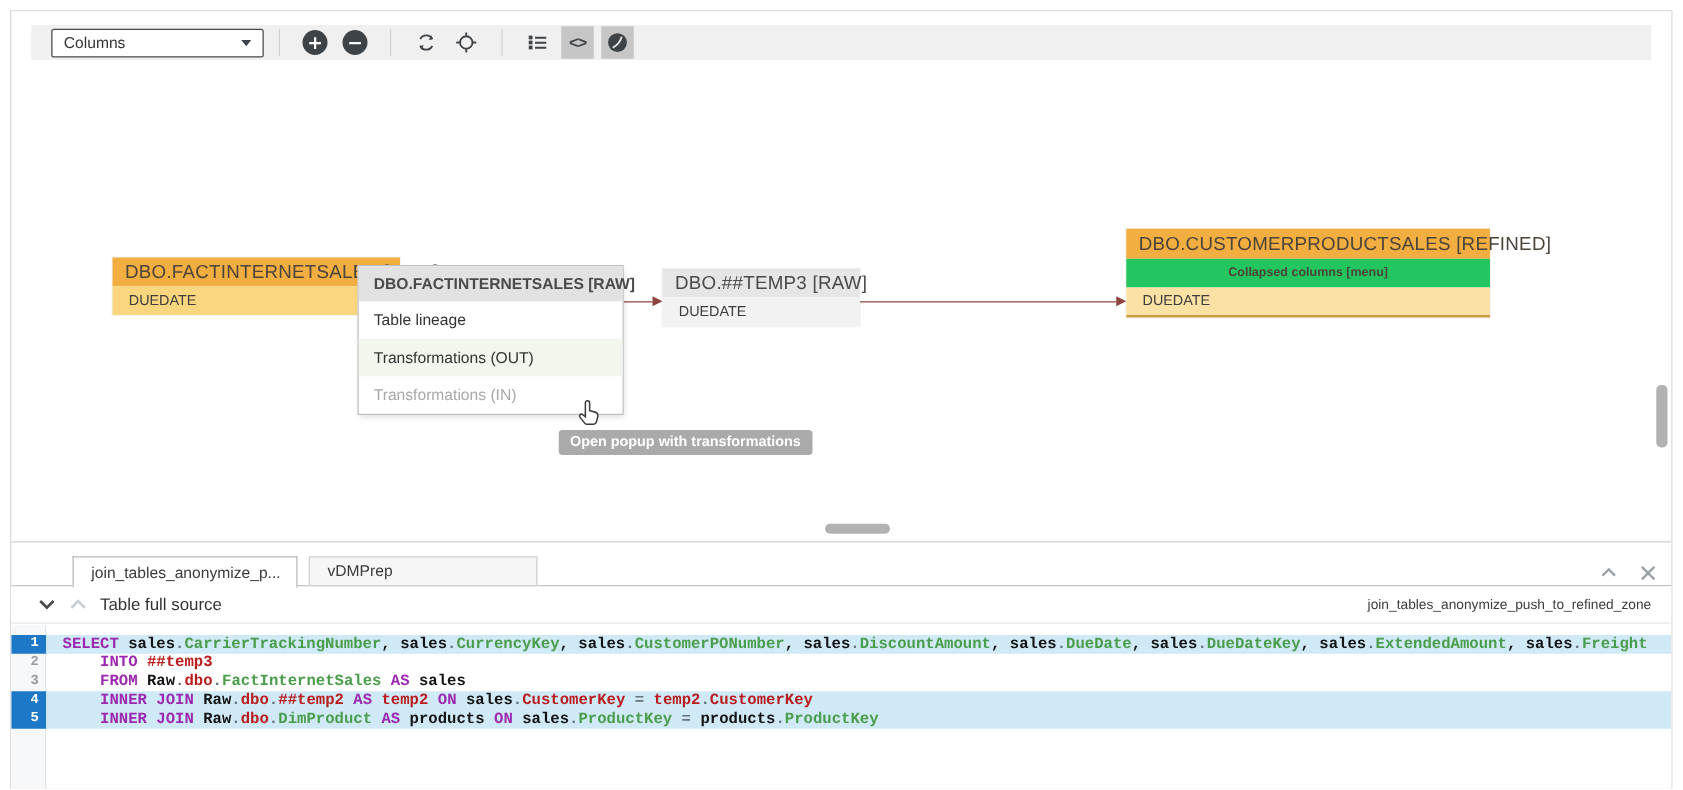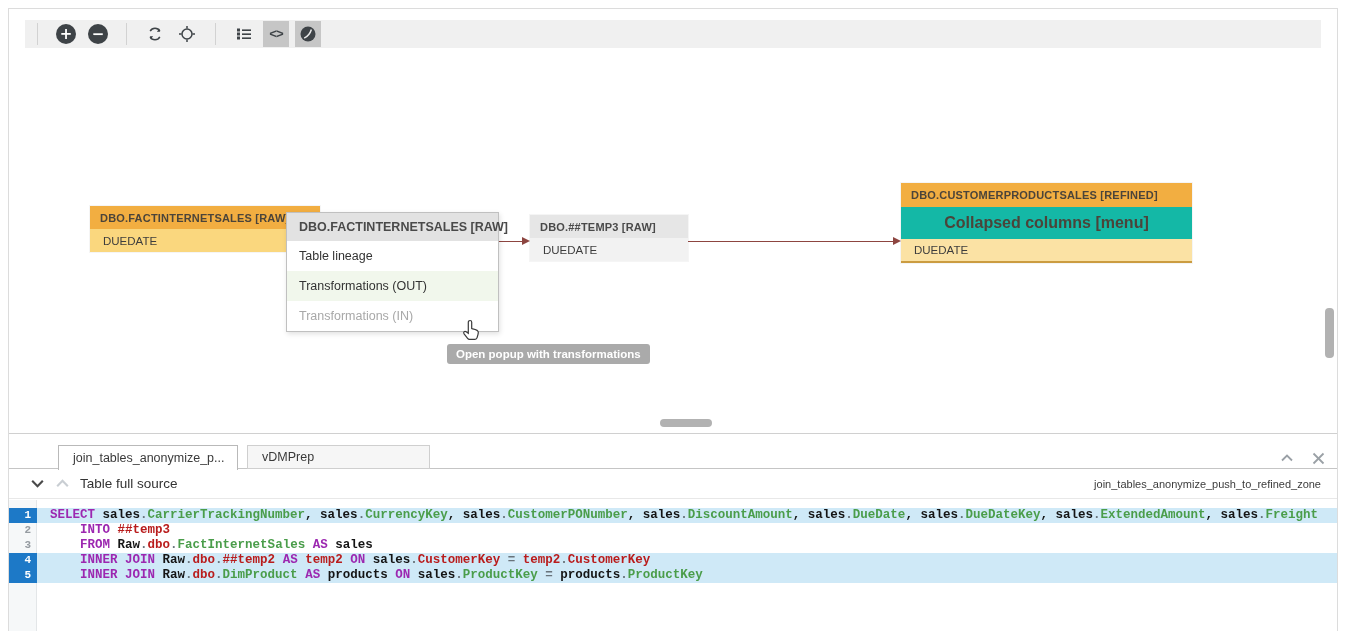--- a/index.html
+++ b/index.html
@@ -15,34 +15,34 @@
   .dd{margin-left:16px;width:170px;height:23px;background:#fff;border:1px solid #4a4a4a;border-radius:2px;display:flex;align-items:center;justify-content:space-between;padding:0 9px;font-size:12.5px;color:#333;cursor:default}
   .dd .caret{width:0;height:0;border-left:4.5px solid transparent;border-right:4.5px solid transparent;border-top:5px solid #3e4347}
   .tsep{width:1px;height:22px;background:#d2d2d2;margin:0 12px}
   .tbtn{width:26px;height:26px;display:flex;align-items:center;justify-content:center;margin:0 3px}
   .tbtn.active{background:#c6c6c6}
   .circ-btn{width:20px;height:20px;border-radius:50%;background:#3e4347;color:#fff;display:flex;align-items:center;justify-content:center;font:700 15px/18px "DejaVu Sans",sans-serif}
   .code-glyph{font:700 13px "Liberation Mono",monospace;color:#3e4347;letter-spacing:-1px}
 
   
   .node{box-shadow:0 0 0 1px rgba(0,0,0,0.04)}
-  .n-head{font-weight:700;font-size:11px;letter-spacing:.2px;color:#4b443a;display:flex;align-items:center;padding:4px 10px;white-space:nowrap}
+  .n-head{font-weight:400;font-size:15px;letter-spacing:.2px;color:#4b443a;display:flex;align-items:center;padding:4px 10px;white-space:nowrap}
   .n-row{font-size:11.5px;color:#3d3d3d;display:flex;align-items:center;padding:0 13px;white-space:nowrap}
 
   .node-fact{left:90px;top:206px;width:230px}
   .node-fact .n-head{height:23px;background:#f2ae41}
   .node-fact .n-row{height:23px;background:#fad77e}
 
   .node-temp3{left:530px;top:215px;width:158px}
   .node-temp3 .n-head{height:23px;background:#e6e6e6;color:#4a4a4a}
   .node-temp3 .n-row{height:23px;background:#f2f2f2}
 
   .node-customer{left:901px;top:183px;width:291px;border-bottom:2px solid #cb9c41}
   .node-customer .n-head{height:24px;background:#f2ae41}
-  .node-customer .n-mid{height:32px;background:#14b8a6;font-weight:700;font-size:16px;color:#4b443a;display:flex;align-items:center;justify-content:center}
+  .node-customer .n-mid{height:23px;background:#22c55e;font-weight:700;font-size:10px;color:#4b443a;display:flex;align-items:center;justify-content:center}
   .node-customer .n-row{height:22px;background:#fbe2a4}
 
   
   .edge{height:1px;background:#8d4540}
   .edge-head{width:0;height:0;border-top:4px solid transparent;border-bottom:4px solid transparent;border-left:8px solid #8d4540}
 
   
   .menu{left:286px;top:212px;width:213px;background:#fff;border:1px solid #c0c0c0;box-shadow:1px 2px 5px rgba(0,0,0,.12)}
   .menu-title{height:28px;background:#e2e2e2;font-weight:700;font-size:12.5px;color:#4a4a4a;display:flex;align-items:center;padding:0 12px;white-space:nowrap}
   .menu-item{height:30px;font-size:12.5px;color:#333;display:flex;align-items:center;padding:0 12px;cursor:default}
@@ -85,20 +85,24 @@
   .c-tmp{color:#b91c1c}
   .c-pt{color:#68737b}
   .c-pl{color:#141414}
 </style>
 </head>
 <body>
 
 <div class="abs frame"></div>
 
 <div class="abs toolbar">
+  <div class="dd">
+    <span>Columns</span>
+    <span class="caret"></span>
+  </div>
   <div class="tsep"></div>
   <div class="tbtn">
       <span class="circ-btn">+</span>
     </div>
   <div class="tbtn">
       <span class="circ-btn">−</span>
     </div>
   <div class="tsep"></div>
   <div class="tbtn">
     <svg width="18" height="18" viewBox="0 0 18 18" fill="none" stroke="#3e4347" stroke-width="1.5">

